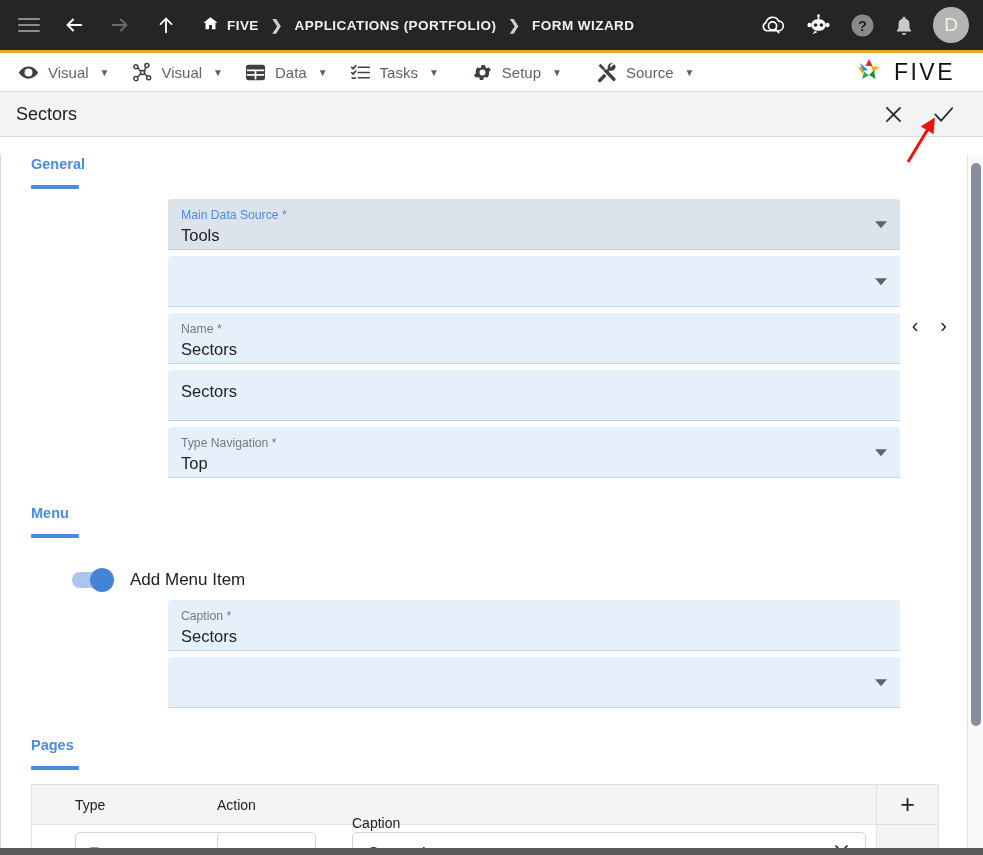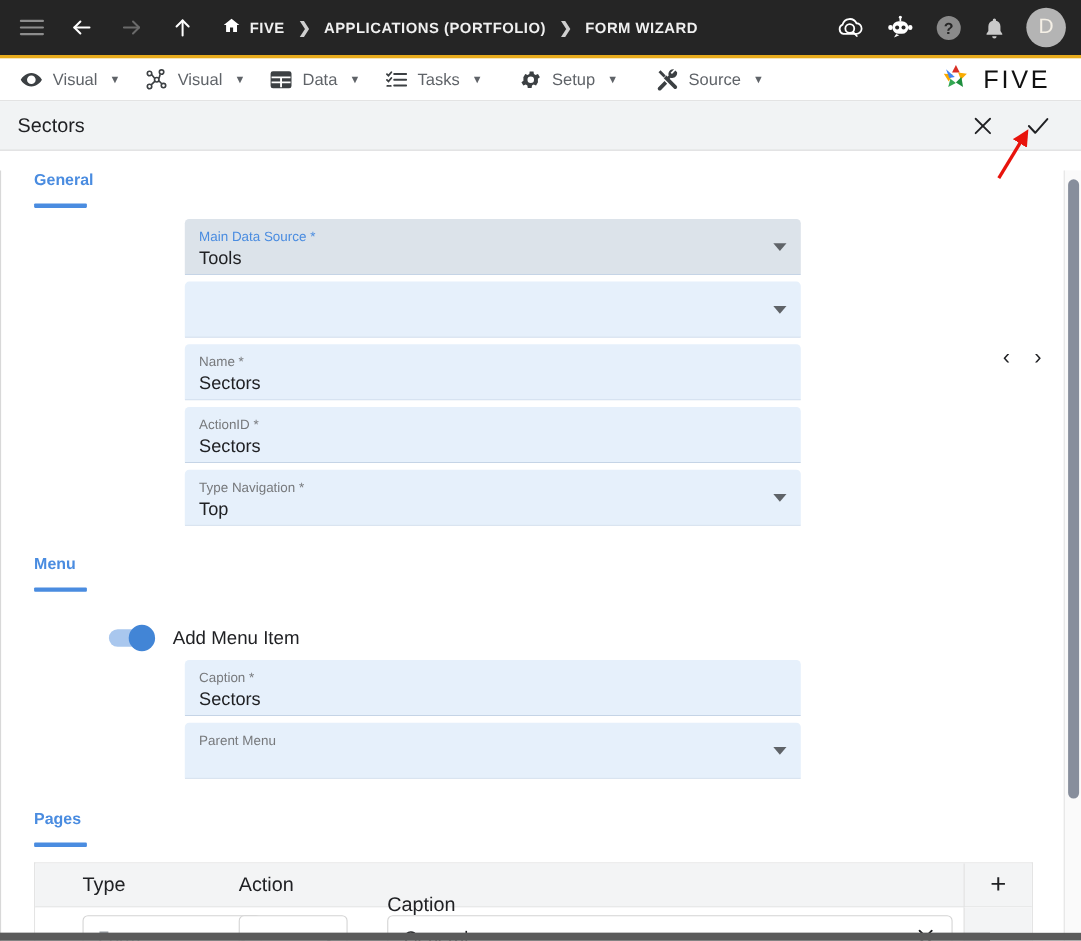--- a/index.html
+++ b/index.html
@@ -88,55 +88,55 @@
   .sect { padding-left: 30px; margin-top: 18px; }
   .sect .lbl { color: #4a8ce0; font-size: 14.5px; font-weight: 700; display: inline-block; }
   .sect .bar { width: 48px; height: 4px; background: #4a8ce0; margin-top: 12px; border-radius: 1px; }
 
   .navarrows { position: absolute; right: 36px; top: 160px; display: flex; gap: 22px; }
   .navarrow { font-size: 20px; color: #202124; cursor: pointer; line-height: 1; }
 
   
   .fieldwrap { padding-left: 167px; margin-top: 10px; }
   .field {
-    width: 560px; border-radius: 4px 4px 0 0;
+    width: 732px; border-radius: 4px 4px 0 0;
     background: #e6f0fb; border-bottom: 1px solid #c5d4e6;
     position: relative; padding: 9px 12px 8px 13px;
     cursor: text;
   }
   .field.focused { background: #dce3ea; }
   .field.tall { height: 51px; }
   .field.sel { height: 51px; padding-top: 9px; }
   .field .flabel { font-size: 12.2px; color: #77797c; line-height: 15px; white-space: nowrap; }
   .field.focused .flabel { color: #4a8ce0; }
   .field .fvalue { font-size: 16.5px; color: #202124; line-height: 23px; margin-top: 1px; }
   .field .fcaret {
     position: absolute; right: 13px; top: 50%; transform: translateY(-40%);
     width: 0; height: 0; border-left: 6px solid transparent;
     border-right: 6px solid transparent; border-top: 7px solid #5f6368;
     cursor: pointer;
   }
   .gap6 { height: 6px; }
 
   
-  .togglerow { display: flex; align-items: center; gap: 18px; padding-left: 98px; margin-top: 32px; }
+  .togglerow { display: flex; align-items: center; gap: 18px; padding-left: 71px; margin-top: 32px; }
   .toggle {
     width: 40px; height: 16px; border-radius: 9px; background: #a9c7ee;
     position: relative; cursor: pointer;
   }
   .toggle .knob {
     position: absolute; right: -2px; top: -4px;
     width: 24px; height: 24px; border-radius: 50%; background: #4285d6;
   }
   .togglelabel { font-size: 17px; color: #202124; }
 
   
   .tablewrap { margin: 14px 0 0 30px; width: 908px; border: 1px solid #e2e2e2; border-bottom: none; }
   .thead { display: flex; height: 40px; background: #f3f4f5; border-bottom: 1px solid #e2e2e2; align-items: center; }
-  .th { font-size: 18px; color: #202124; }
+  .th { font-size: 14px; color: #202124; }
   .th.type { width: 185px; padding-left: 43px; }
   .th.action { width: 135px; }
   .th.caption { flex: 1; margin-top: 36px; }
   .thadd { width: 62px; display: flex; align-items: center; justify-content: center; border-left: 1px solid #e2e2e2; height: 40px; cursor: pointer; }
   .plus { font-size: 25px; line-height: 1; color: #202124; font-weight: 500; }
 
   .trow { display: flex; height: 56px; align-items: center; background: #fff; }
   .cell-type { width: 185px; padding-left: 43px; }
   .cell-action { width: 135px; }
   .cell-caption { flex: 1; padding-right: 10px; }
@@ -403,21 +403,20 @@
       <div class="gap6"></div>
 
       <div class="field tall">
         <div class="flabel">Name *</div>
         <div class="fvalue">Sectors</div>
       </div>
 
       <div class="gap6"></div>
 
       <div class="field tall">
-        <div class="flabel">ActionID *</div>
         <div class="fvalue">Sectors</div>
       </div>
 
       <div class="gap6"></div>
 
       <div class="field sel">
         <div class="flabel">Type Navigation *</div>
         <div class="fvalue">Top</div>
         <span class="fcaret"></span>
       </div>
@@ -437,21 +436,20 @@
 
     <div class="fieldwrap" style="">
       <div class="field tall">
         <div class="flabel">Caption *</div>
         <div class="fvalue">Sectors</div>
       </div>
 
       <div class="gap6"></div>
 
       <div class="field sel">
-        <div class="flabel">Parent Menu</div>
         <div class="fvalue"></div>
         <span class="fcaret"></span>
       </div>
     </div>
 
     <div class="sect" style="margin-top:28px">
       <span class="lbl">Pages</span>
       <div class="bar"></div>
     </div>
 

